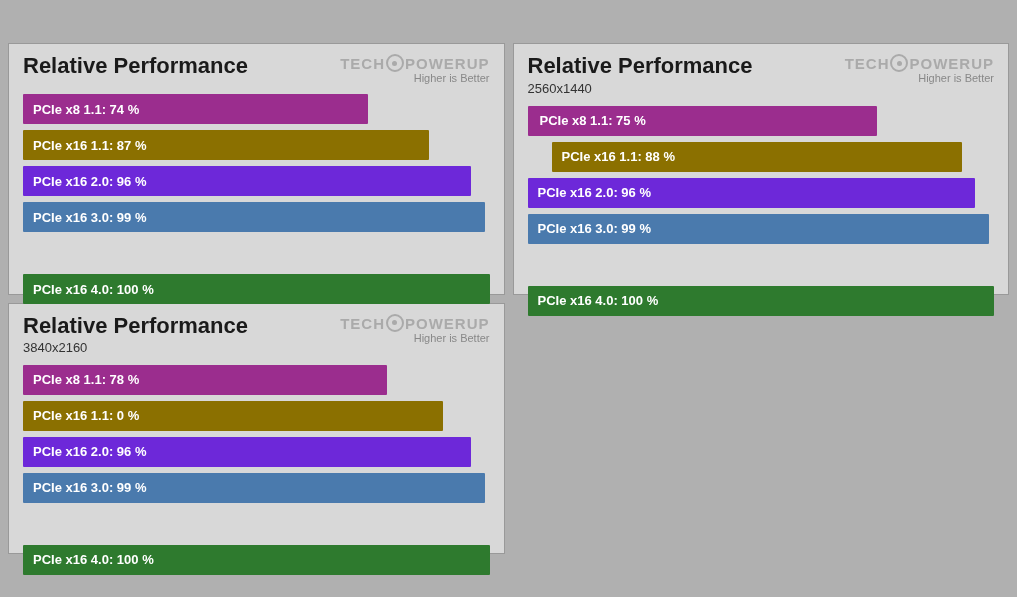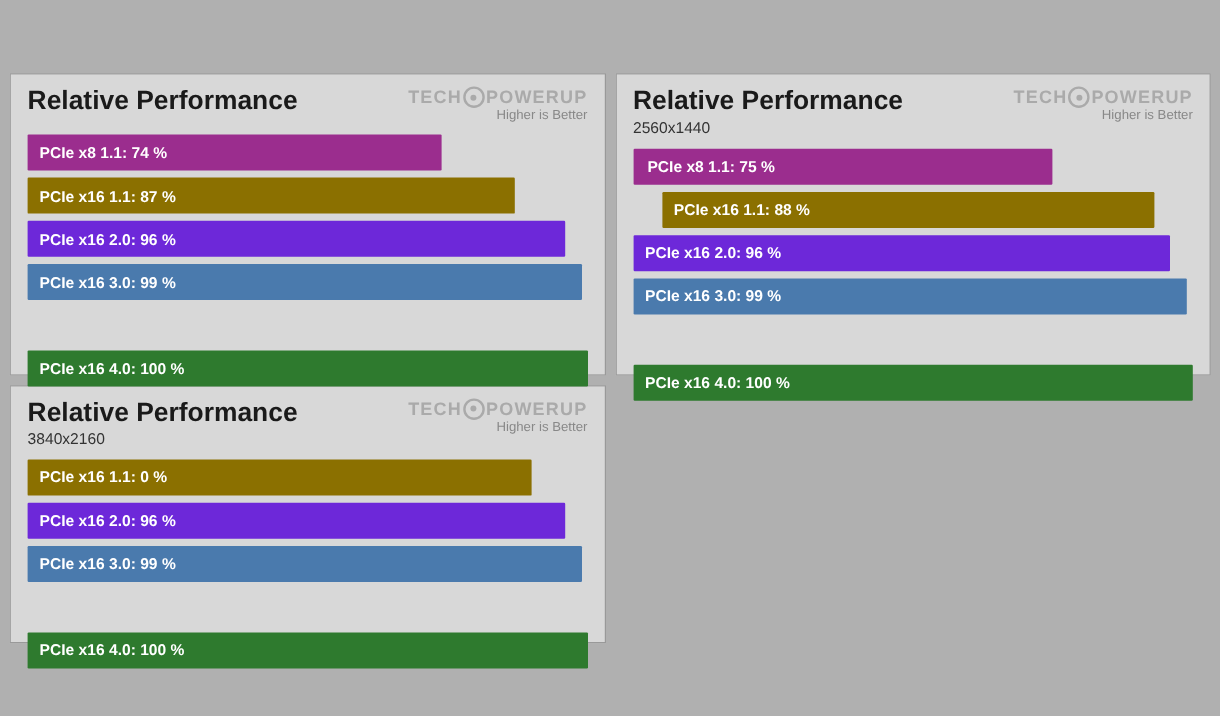--- a/index.html
+++ b/index.html
@@ -196,20 +196,23 @@
             <div class="tp-icon">
               <div class="tp-icon-inner"></div>
             </div>
             <span class="tp-text-powerup">POWERUP</span>
           </div>
           <div class="higher-is-better">Higher is Better</div>
         </div>
       </div>
       <div class="bars">
         <div class="bar-row">
+          <div class="bar bar-purple" style="width: 78%;">PCIe x8 1.1: 78 %</div>
+        </div>
+        <div class="bar-row">
           <div class="bar bar-gold" style="width: 90%;">PCIe x16 1.1: 0 %</div>
         </div>
         <div class="bar-row">
           <div class="bar bar-red" style="width: 96%;">PCIe x16 2.0: 96 %</div>
         </div>
         <div class="bar-row">
           <div class="bar bar-blue" style="width: 99%;">PCIe x16 3.0: 99 %</div>
         </div>
         <div class="bar-row">
           <div class="bar bar-green" style="width: 100%;">PCIe x16 4.0: 100 %</div>

